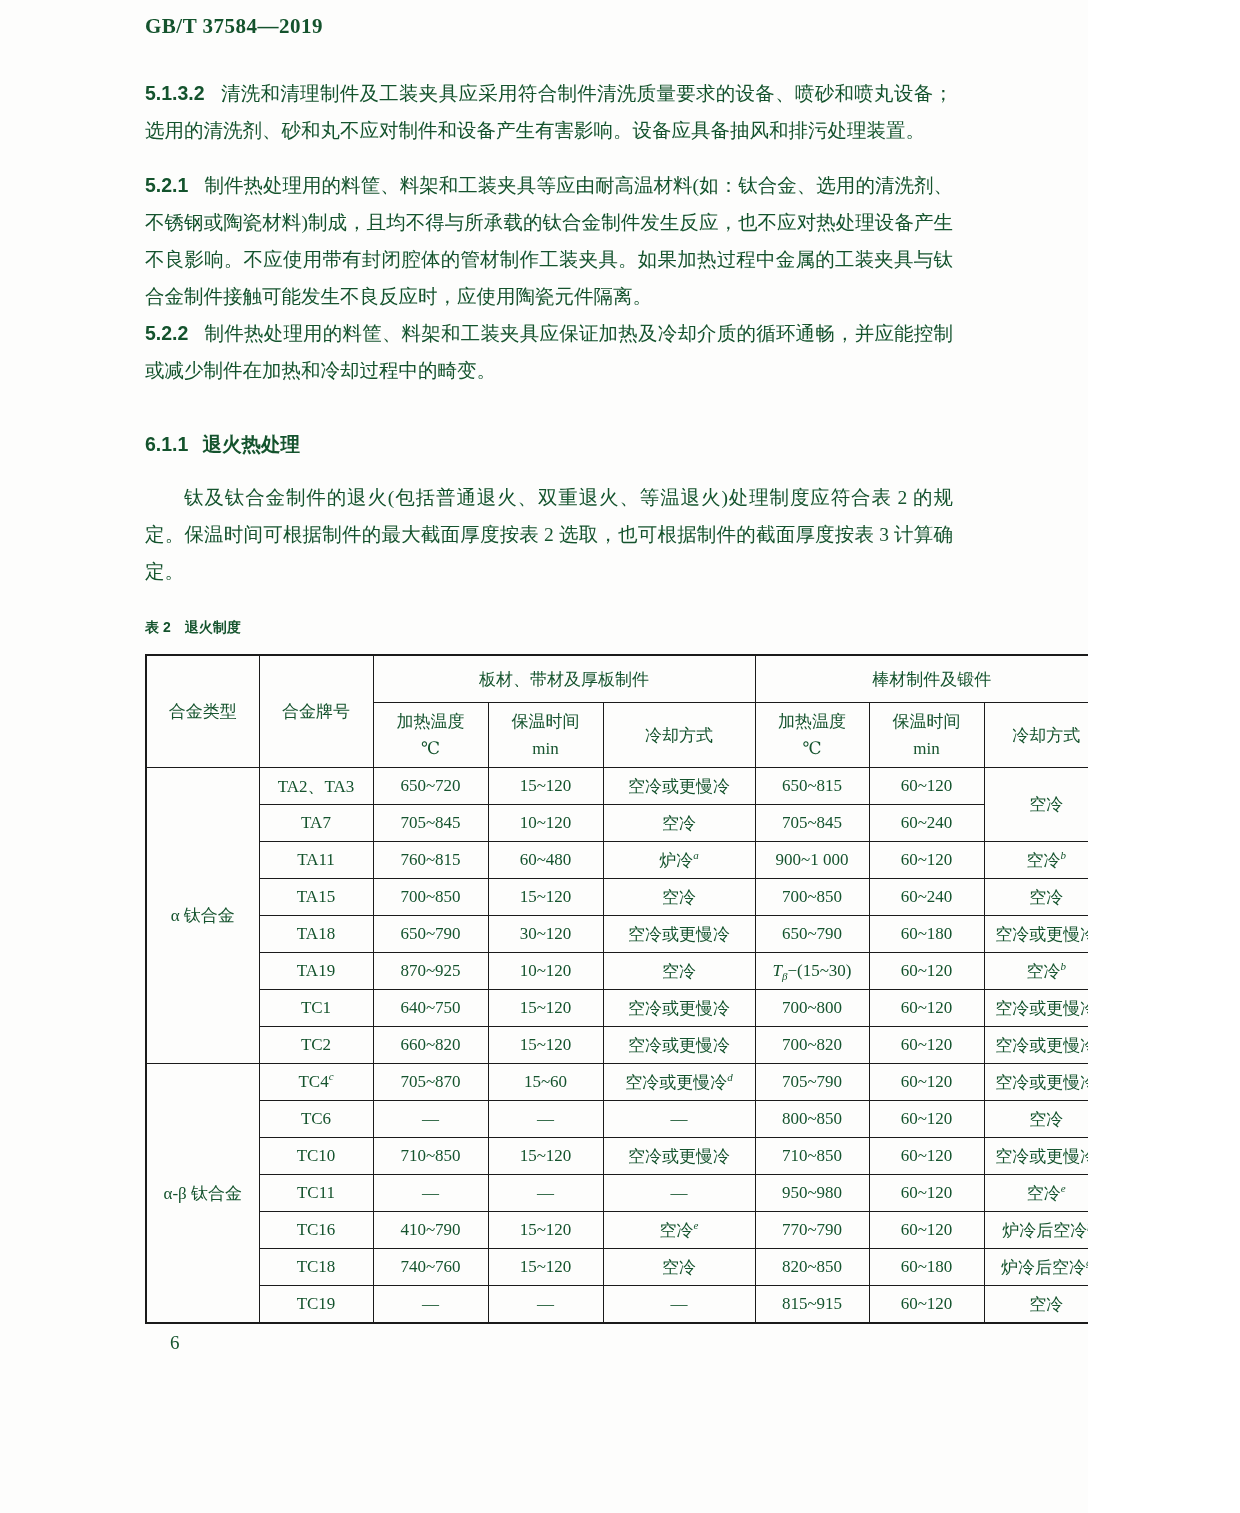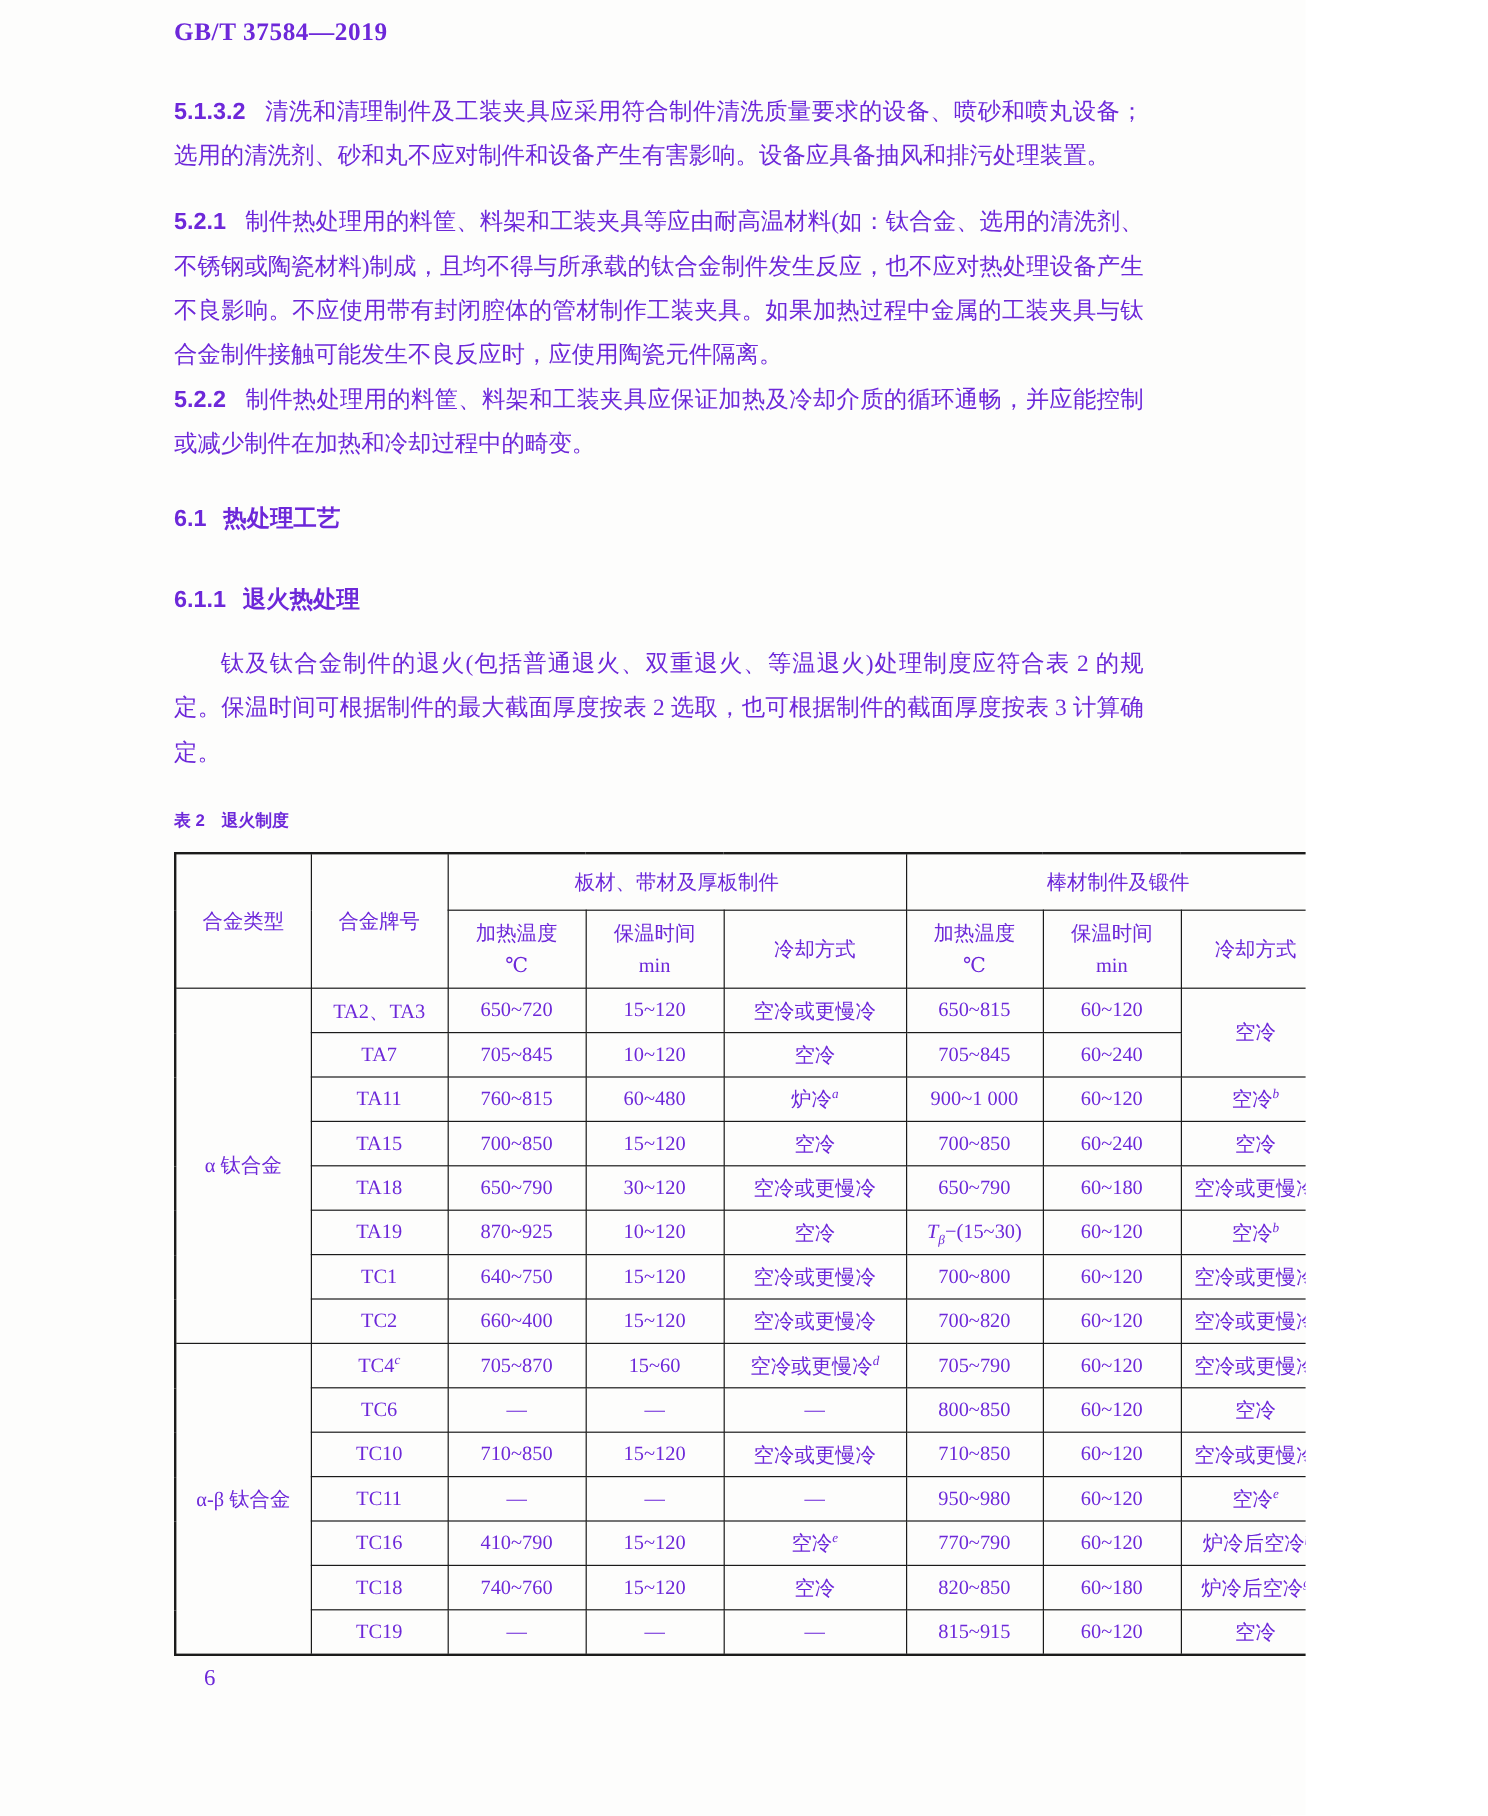--- a/index.html
+++ b/index.html
@@ -1,21 +1,21 @@
 <!DOCTYPE html>
 <html><head>
 <meta charset="utf-8">
 <style>
   html,body { margin:0; padding:0; background:#ffffff; }
   .page {
     position:relative;
     width:1088px; height:1513px;
     box-sizing:border-box;
     background:#fdfdfc;
-    color:#6d28d9;
+    color:#14532d;
     padding:14px 135px 0 145px;
     font-family:"Liberation Serif","DejaVu Serif",serif;
     overflow:hidden;
   }
   .doc-code {
     font-family:"Liberation Serif","DejaVu Serif",serif;
     font-weight:bold;
     font-size:21px;
     letter-spacing:0.5px;
   }
@@ -86,21 +86,20 @@
   <div class="doc-code">GB/T 37584—2019</div>
 
   <p class="para para-5132"><span class="cnum">5.1.3.2</span><span>清洗和清理制件及工装夹具应采用符合制件清洗质量要求的设备、喷砂和喷丸设备；选用的清洗剂、砂和丸不应对制件和设备产生有害影响。设备应具备抽风和排污处理装置。</span></p>
 
 
   <p class="para para-521"><span class="cnum">5.2.1</span><span>制件热处理用的料筐、料架和工装夹具等应由耐高温材料(如：钛合金、选用的清洗剂、不锈钢或陶瓷材料)制成，且均不得与所承载的钛合金制件发生反应，也不应对热处理设备产生不良影响。不应使用带有封闭腔体的管材制作工装夹具。如果加热过程中金属的工装夹具与钛合金制件接触可能发生不良反应时，应使用陶瓷元件隔离。</span></p>
 
   <p class="para para-522"><span class="cnum">5.2.2</span><span>制件热处理用的料筐、料架和工装夹具应保证加热及冷却介质的循环通畅，并应能控制或减少制件在加热和冷却过程中的畸变。</span></p>
 
 
-  <p class="hd h61"><span class="cnum">6.1</span><span>热处理工艺</span></p>
 
   <p class="hd h611"><span class="cnum">6.1.1</span><span>退火热处理</span></p>
 
 
   <p class="para intro">钛及钛合金制件的退火(包括普通退火、双重退火、等温退火)处理制度应符合表 2 的规定。保温时间可根据制件的最大截面厚度按表 2 选取，也可根据制件的截面厚度按表 3 计算确定。</p>
 
   <p class="caption">表 2　退火制度</p>
 
   <table class="t2">
     <colgroup>
@@ -200,21 +199,21 @@
         <td><span>TC1</span></td>
         <td>640~750</td>
         <td>15~120</td>
         <td><span>空冷或更慢冷</span></td>
         <td>700~800</td>
         <td>60~120</td>
         <td><span>空冷或更慢冷</span></td>
       </tr>
       <tr>
         <td><span>TC2</span></td>
-        <td>660~400</td>
+        <td>660~820</td>
         <td>15~120</td>
         <td><span>空冷或更慢冷</span></td>
         <td>700~820</td>
         <td>60~120</td>
         <td><span>空冷或更慢冷</span></td>
       </tr>
       <tr>
         <td rowspan="7">α-β 钛合金</td>
         <td><span>TC4</span><sup class="fn">c</sup></td>
         <td>705~870</td>

